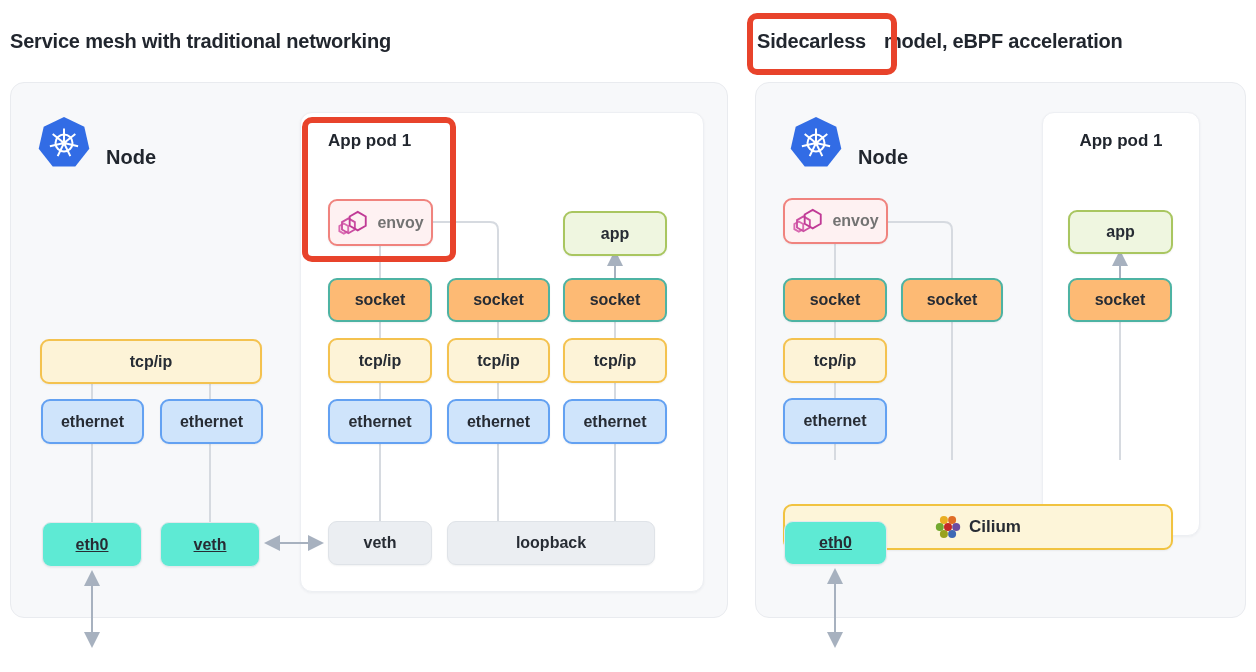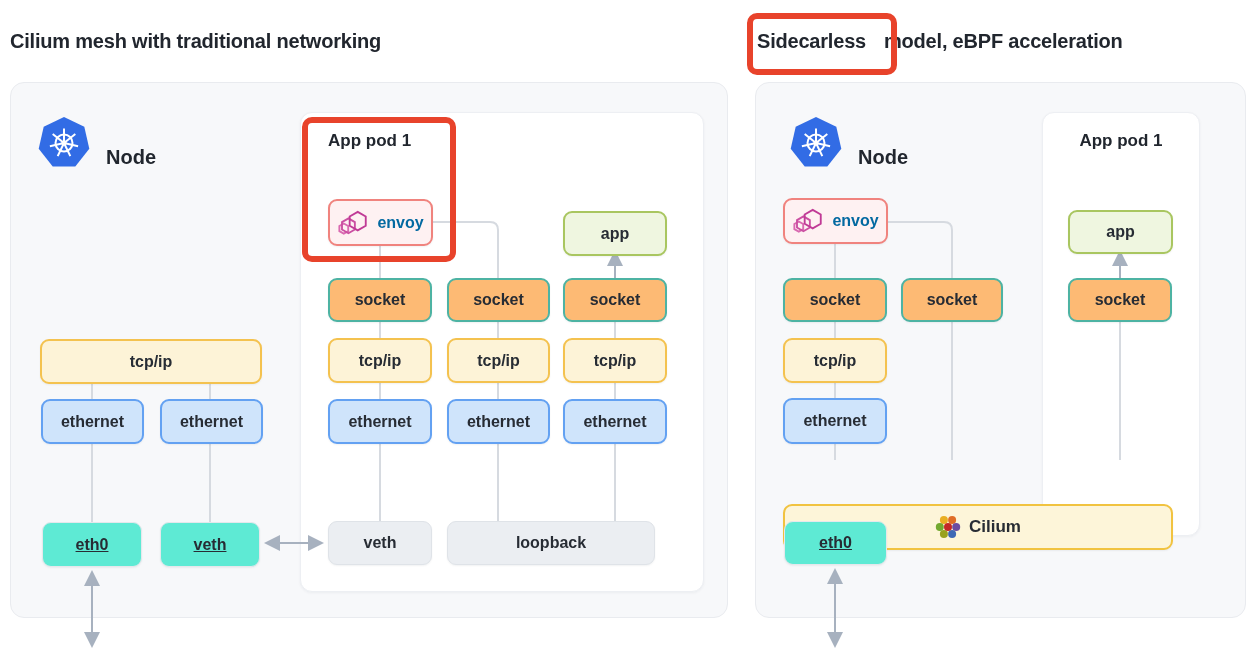--- a/index.html
+++ b/index.html
@@ -20,21 +20,21 @@
        font-weight:bold;font-size:16px;color:#272c34;box-sizing:border-box;z-index:3;
        box-shadow:0 1px 2px rgba(20,30,50,.06);}
   .b-socket{background:#fdba74;border:2px solid #4db3a3;}
   .b-tcpip {background:#fdf3d7;border:2px solid #f4c24f;}
   .b-eth   {background:#cfe4fb;border:2px solid #63a1f2;}
   .b-white {background:#5eead4;border:1.5px solid #e5e8ec;text-decoration:underline;}
   .b-gray  {background:#ebeef2;border:1.5px solid #dfe3e8;}
   .b-envoy {background:#fef1f2;border:2px solid #f0837e;gap:6px;}
   .b-app   {background:#eff6e0;border:2px solid #a9c660;margin-top:12px;}
   .b-cilium{background:#fdf5d9;border:2px solid #f1c340;gap:8px;font-size:17px;margin-top:44px;}
-  .envoy-word{font-size:16px;font-weight:bold;color:#0369a1;}
+  .envoy-word{font-size:16px;font-weight:bold;color:#737373;}
 
   .wires{position:absolute;left:0;top:0;z-index:2;pointer-events:none;}
   .ln{stroke:#d6dae0;stroke-width:2;fill:none;}
   .ar{stroke:#a7b1bf;stroke-width:2;fill:none;}
 
   .red-rect{position:absolute;border:6px solid #e8432b;border-radius:10px;background:transparent;z-index:6;box-sizing:border-box;}
 </style>
 </head>
 <body>
 
@@ -82,21 +82,21 @@
     <path class="ln" d="M835 506 V521"></path>
     <path class="ar" d="M835 570 V646" marker-start="url(#ah)" marker-end="url(#ah)"></path>
 
     <path class="ln" d="M888 222 H944 Q952 222 952 230 V278"></path>
     <path class="ln" d="M952 322 V460"></path>
 
     <path class="ar" d="M1120 278 V252" marker-end="url(#ah)"></path>
     <path class="ln" d="M1120 322 V460"></path>
   </svg>
 
-  <div class="title" style="left:10px;">Cilium mesh with traditional networking</div>
+  <div class="title" style="left:10px;">Service mesh with traditional networking</div>
   <div class="title title-split" style="left:757px;text-align:center;">
     <span>Sidecarless</span>
     <span>model, eBPF acceleration</span>
   </div>
 
   <div class="node-head" style="left:38px;top:117px;">
     <svg width="52" height="52" viewBox="0 0 52 52">
       <polygon points="26,0 46.3,9.8 51.3,31.8 37.3,49.4 14.7,49.4 0.7,31.8 5.7,9.8" fill="#326ce5"></polygon>
       <g stroke="#ffffff" stroke-width="2" fill="none">
         <circle cx="26" cy="26" r="8.5"></circle>

